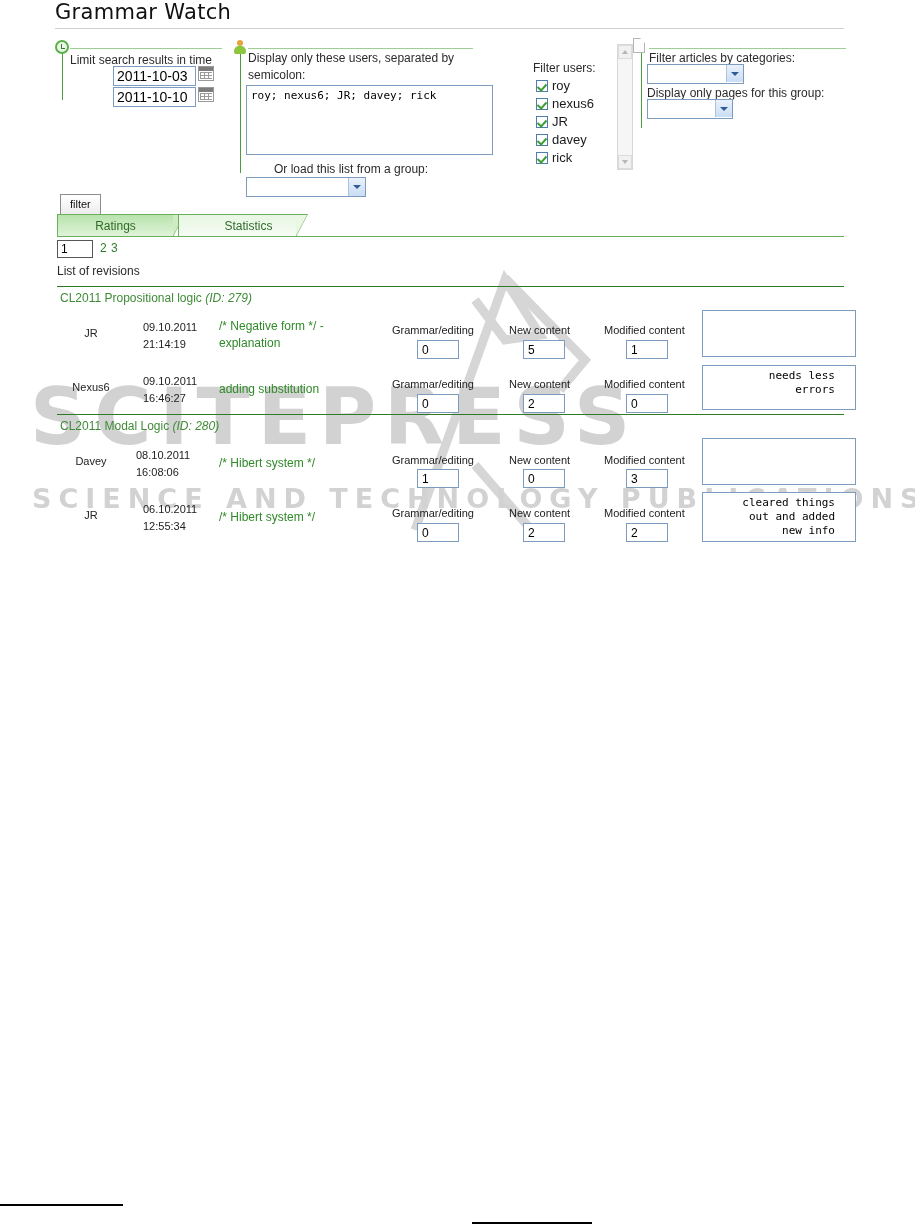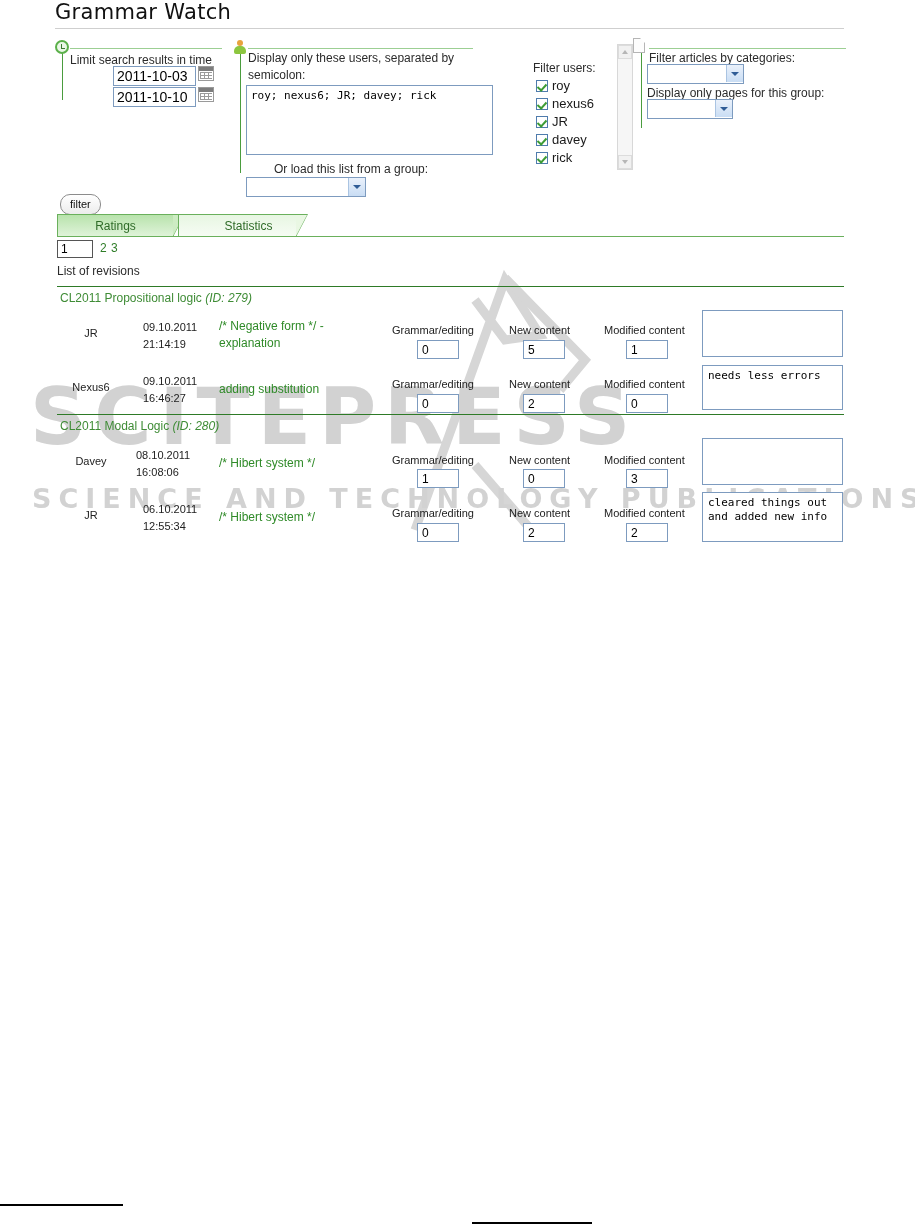--- a/index.html
+++ b/index.html
@@ -273,21 +273,21 @@
   
   .filter-btn {
     position: absolute;
     left: 60px; top: 194px;
     padding: 3px 9px 4px;
     font-family: "Liberation Sans", sans-serif;
     font-size: 11px;
     color: #111;
     background: linear-gradient(#ffffff, #ececec);
     border: 1px solid #8c8c8c;
-    border-radius: 10px;
+    border-radius: 0;
     cursor: pointer;
   }
 
   
   .tabs { position: absolute; left: 57px; top: 214px; width: 787px; height: 24px; }
   .tab {
     position: absolute;
     top: 0; height: 22px;
     line-height: 22px;
     text-align: center;
@@ -406,31 +406,32 @@
     border: 1px solid #7d9bbf;
     background: #fff;
     box-sizing: border-box;
     font-size: 12px;
     font-family: "Liberation Sans", sans-serif;
     padding: 1px 4px;
     color: #000;
   }
   .note-box {
     position: absolute;
-    width: 141px;
+    width: 154px;
     border: 1px solid #7d9bbf;
     background: #fff;
     box-sizing: border-box;
     font-family: "DejaVu Sans Mono", monospace;
     font-size: 11px;
     line-height: 14px;
     color: #000;
-    padding: 3px 5px;
+    padding: 3px 20px;
     resize: none;
     overflow: hidden;
+    text-align: right;
   }
 
   
   .foot-rule {
     position: absolute;
     height: 2px;
     background: #000;
   }
 </style>
 </head>

